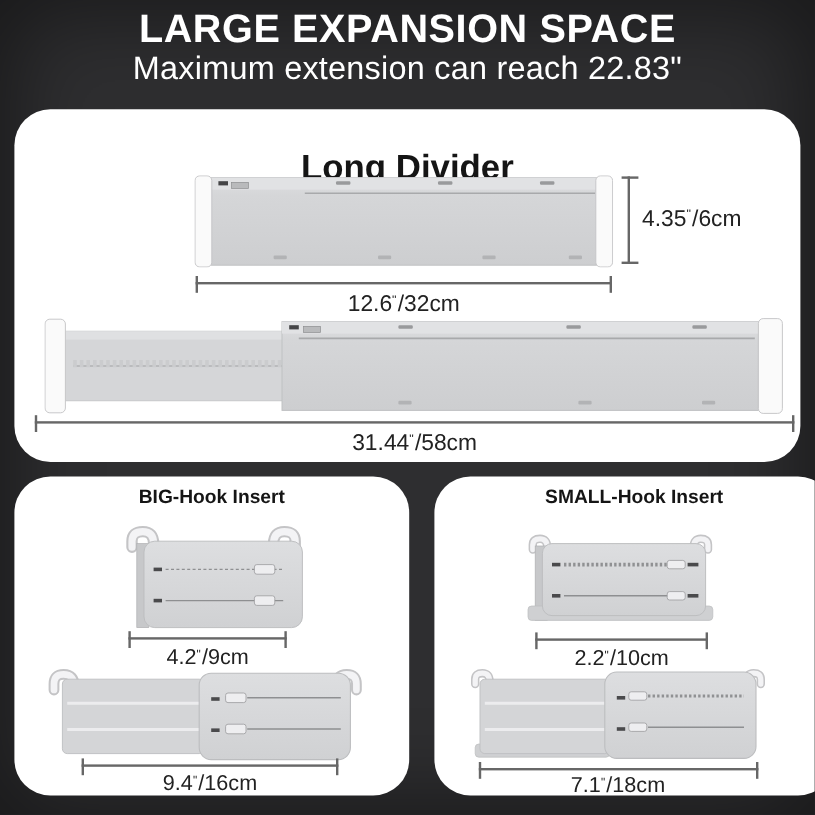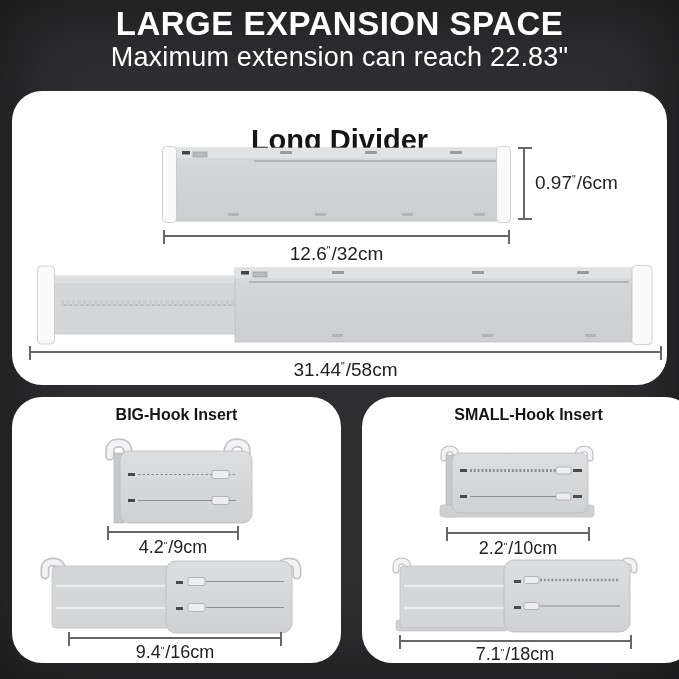--- a/index.html
+++ b/index.html
@@ -74,21 +74,21 @@
       <rect x="66" y="67" width="11" height="3" rx="1" fill="#b2b3b5"></rect>
       <rect x="153" y="67" width="11" height="3" rx="1" fill="#b2b3b5"></rect>
       <rect x="240" y="67" width="11" height="3" rx="1" fill="#b2b3b5"></rect>
       <rect x="312" y="67" width="11" height="3" rx="1" fill="#b2b3b5"></rect>
       <rect x="0.5" y="0.5" width="14" height="76" rx="4" fill="#fafafa" stroke="#c6c6c8" stroke-width="0.8"></rect>
       <rect x="334.5" y="0.5" width="14" height="76" rx="4" fill="#fafafa" stroke="#c6c6c8" stroke-width="0.8"></rect>
     </svg>
 
     <div class="vdim" style="left:511px;top:56px;height:73px"></div>
     <div class="dim-label" style="left:523px;top:81px">
-      <span>0.97</span><span class="q">"</span><span>/6cm</span>
+      <span>4.35</span><span class="q">"</span><span>/6cm</span>
     </div>
 
     <div class="hdim" style="left:151px;top:144px;width:347px"></div>
     <div class="dim-label center" style="left:151px;top:152px;width:347px">
       <span>12.6</span><span class="q">"</span><span>/32cm</span>
     </div>
 
     <svg class="gfx" style="left:25px;top:174px" width="616" height="80" viewBox="0 0 616 80">
       <rect x="17" y="11" width="183" height="58" fill="#d5d6d8" stroke="#c2c3c5" stroke-width="0.7"></rect>
       <rect x="17" y="11" width="183" height="7" fill="#dfe0e2"></rect>

